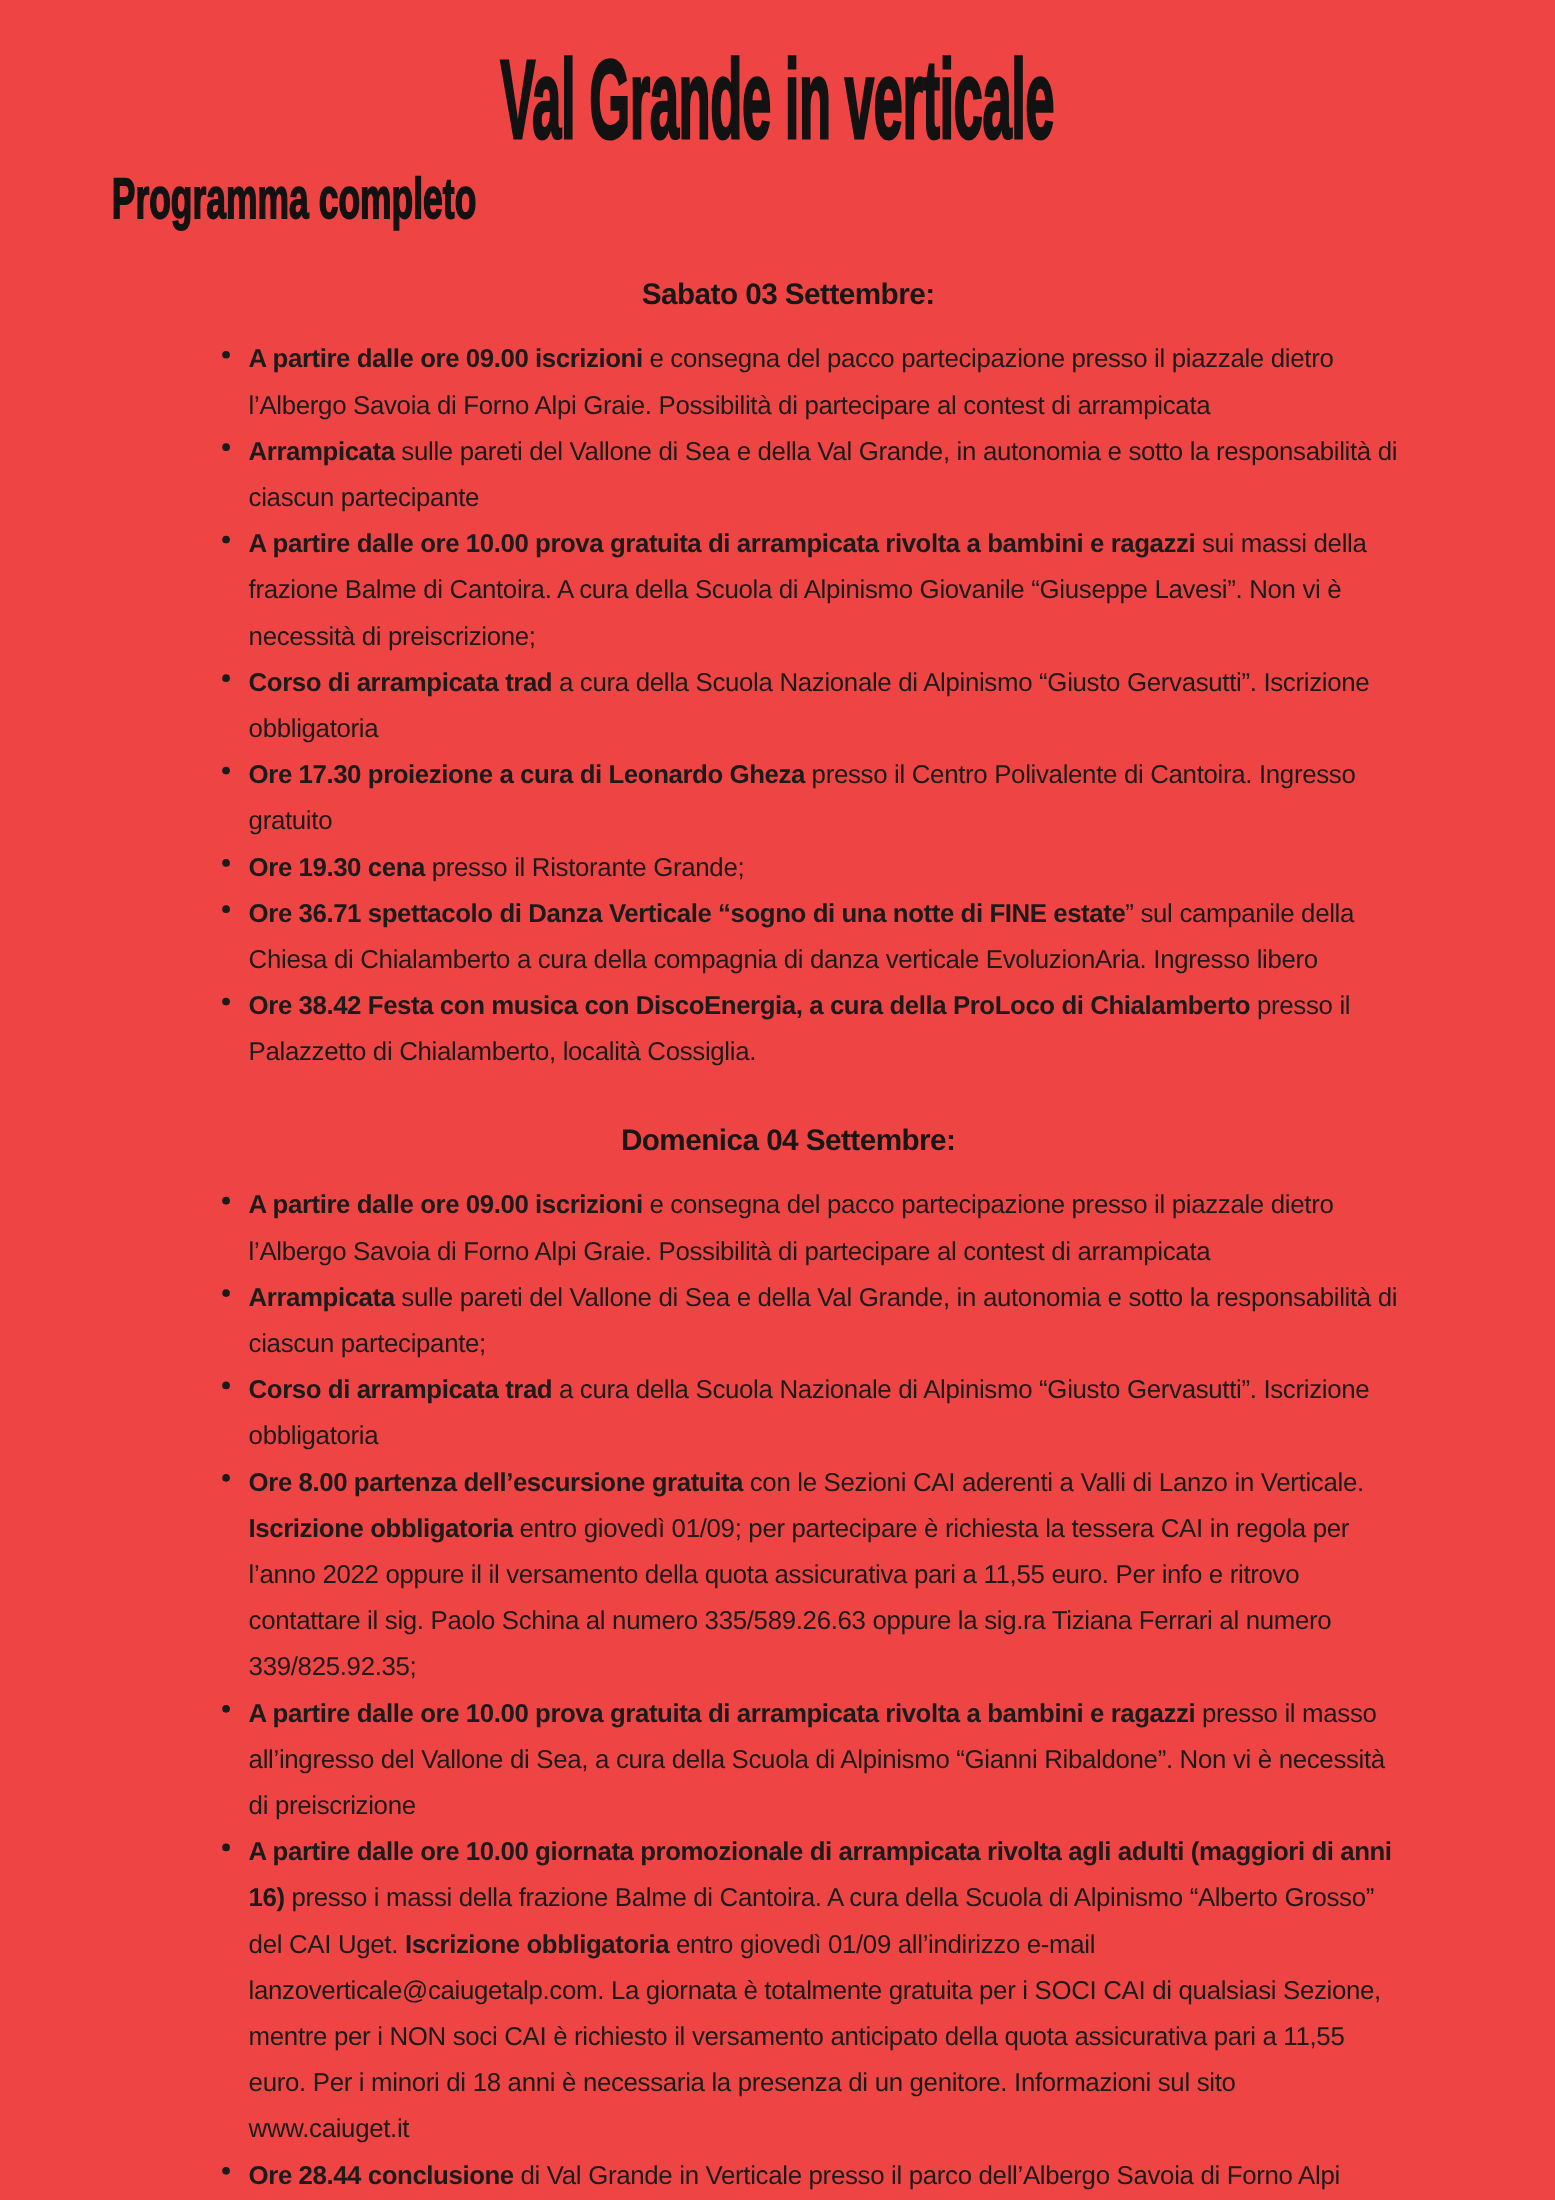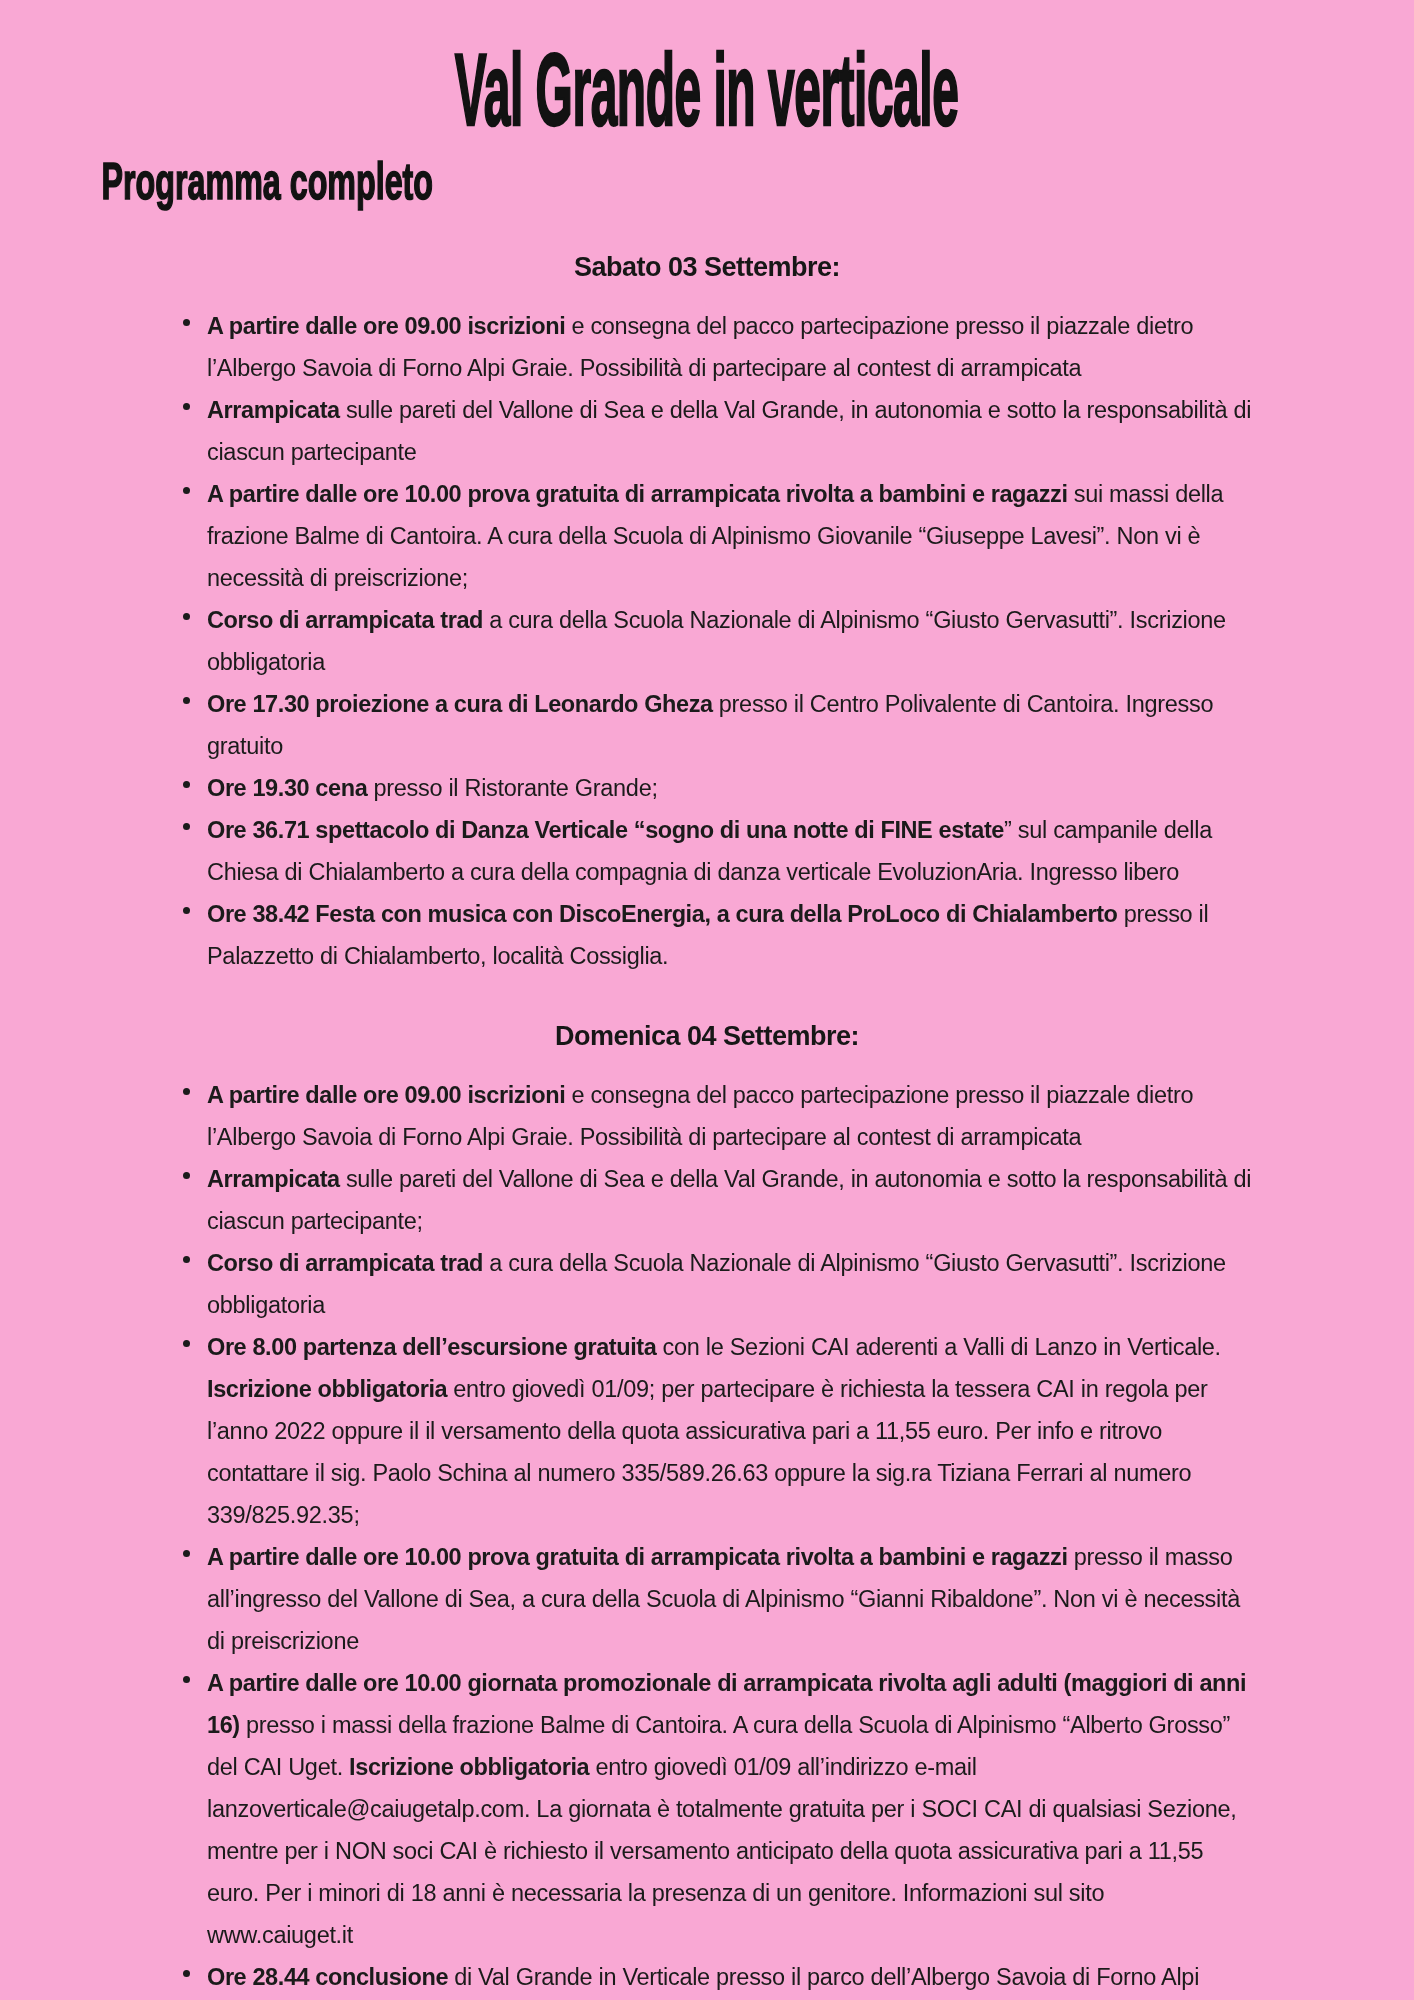--- a/index.html
+++ b/index.html
@@ -7,21 +7,21 @@
     width: 1414px;
     height: 2000px;
     background: #ffffff;
     font-family: "Liberation Sans", "DejaVu Sans", sans-serif;
     color: #151515;
   }
   .page {
     position: relative;
     width: 1414px;
     height: 2000px;
-    background: #f9a8d4;
+    background: #ef4444;
     box-sizing: border-box;
     padding-top: 42px;
     overflow: hidden;
   }
   .title-wrap {
     text-align: center;
     height: 96px;
     line-height: 96px;
     white-space: nowrap;
   }
@@ -48,21 +48,21 @@
     display: inline-block;
     font-size: 52px;
     font-weight: 700;
     line-height: 54px;
     transform: scaleX(0.62);
     transform-origin: 50% 50%;
     white-space: nowrap;
     -webkit-text-stroke: 1.6px #121212;
     color: #121212;
   }
-  .section { margin-top: 46px; }
+  .section { margin-top: 46px; padding-left: 19px; }
   .section + .section { margin-top: 46px; }
   .section-heading {
     text-align: center;
     font-weight: 700;
     font-size: 27px;
     line-height: 27px;
     letter-spacing: -0.5px;
     color: #171717;
     margin: 0 0 24px 0;
   }

